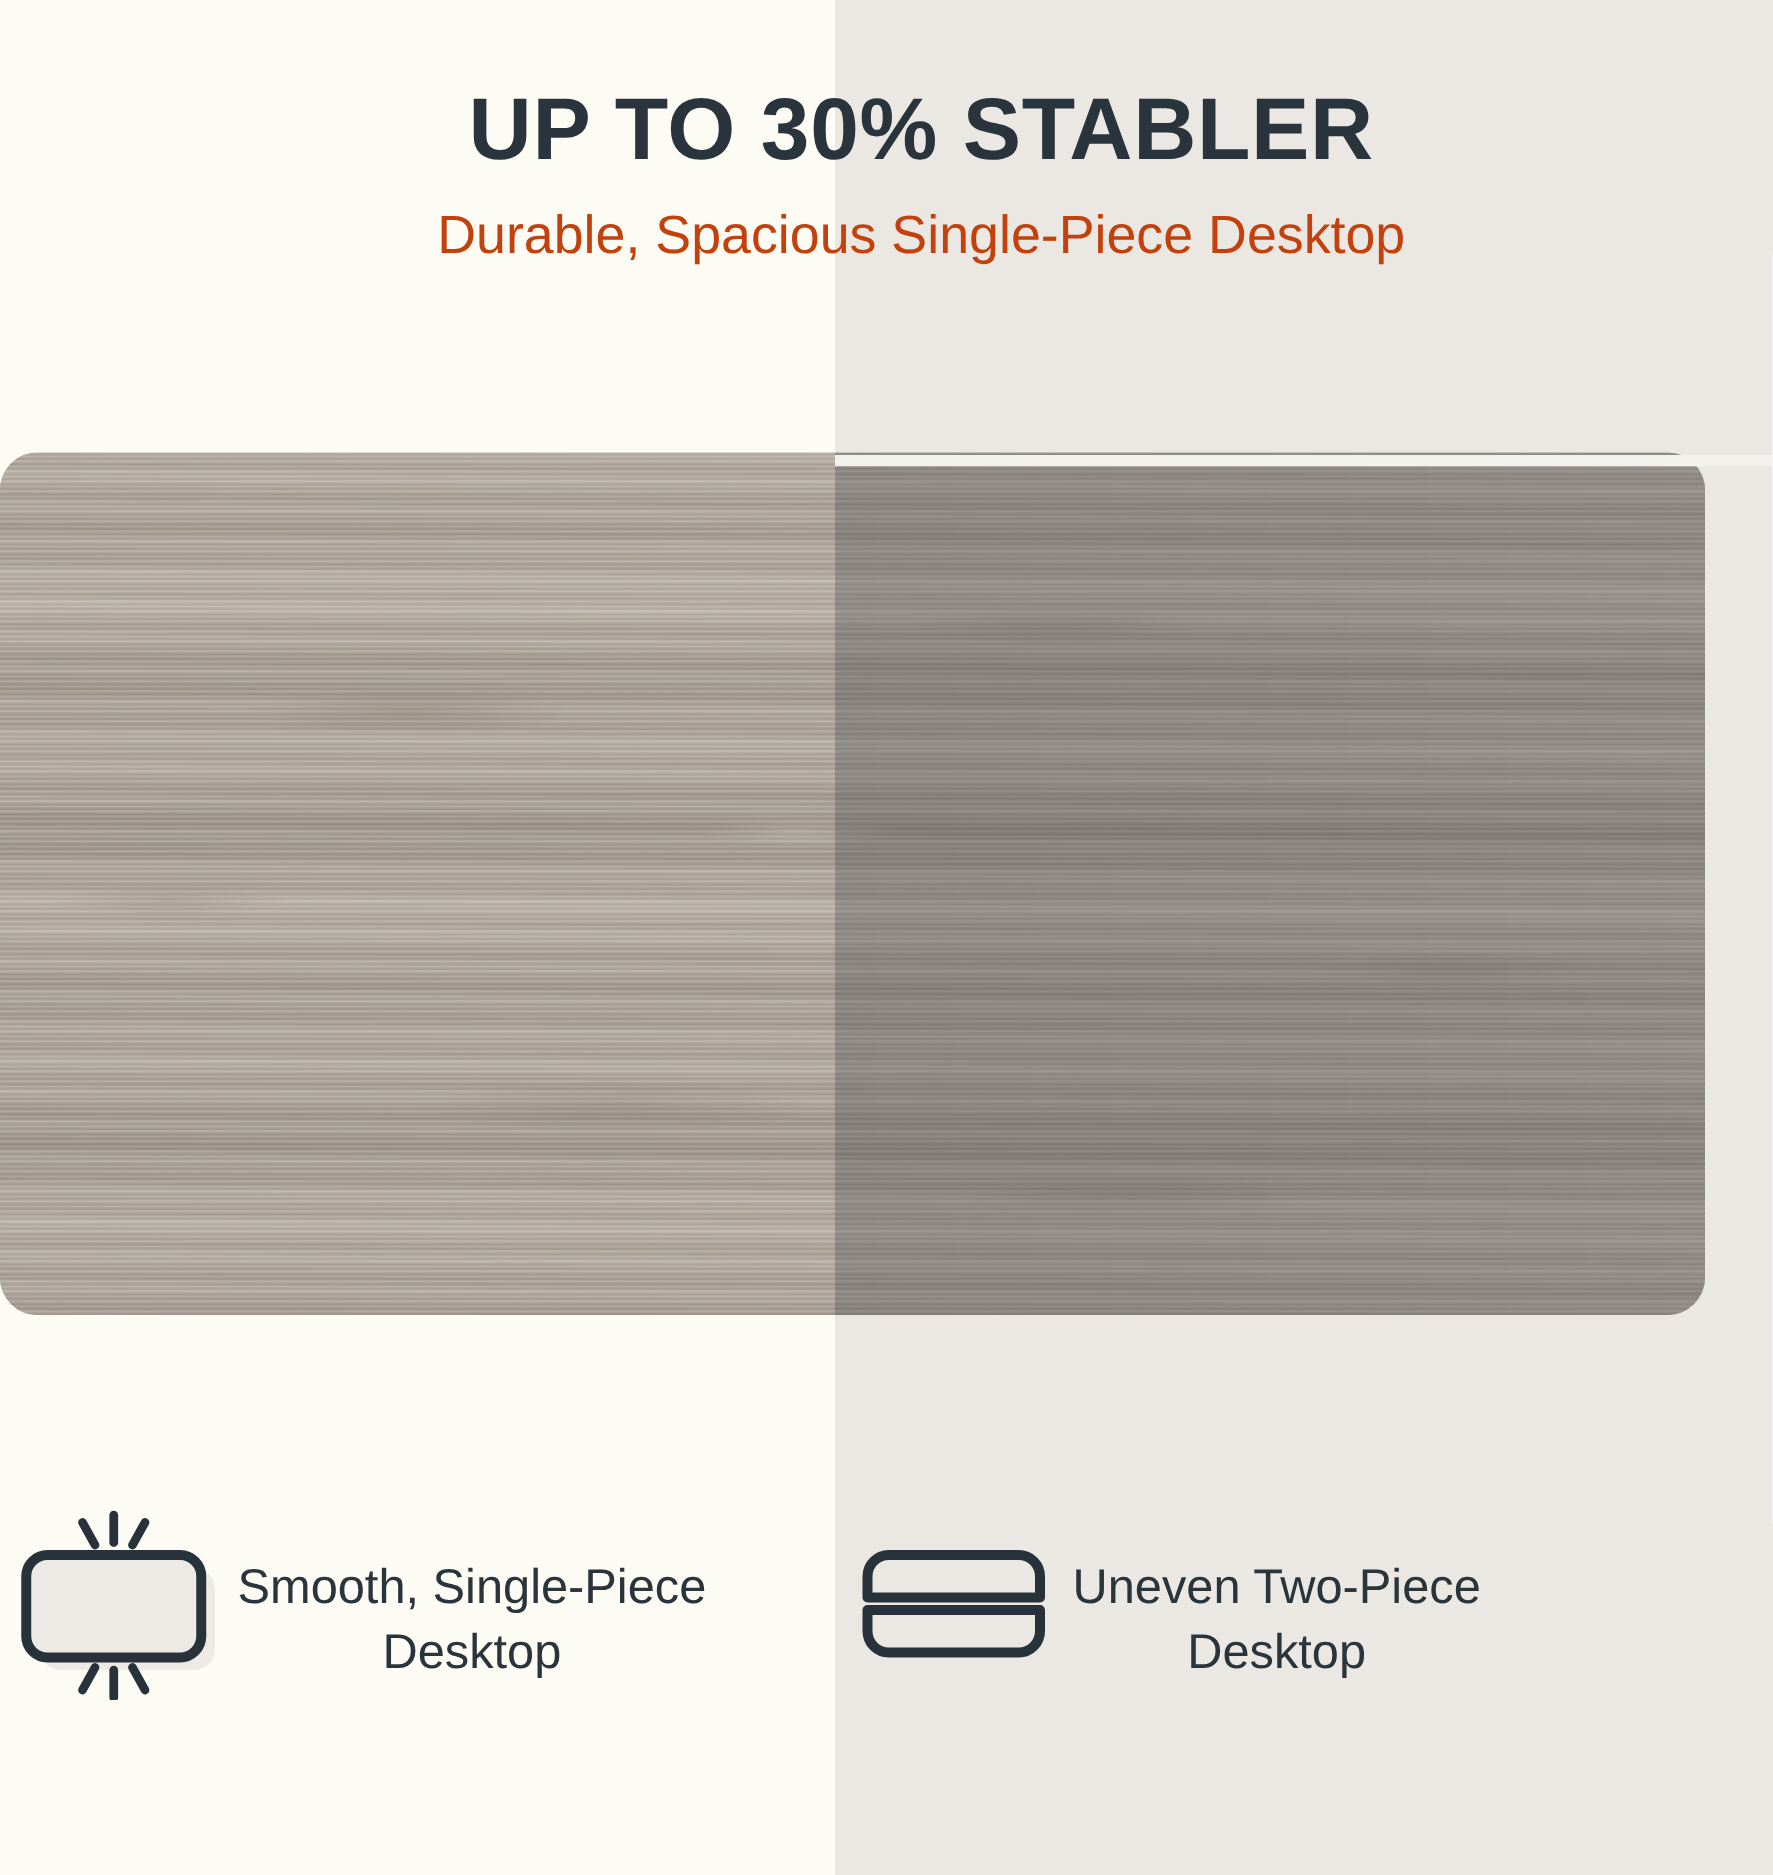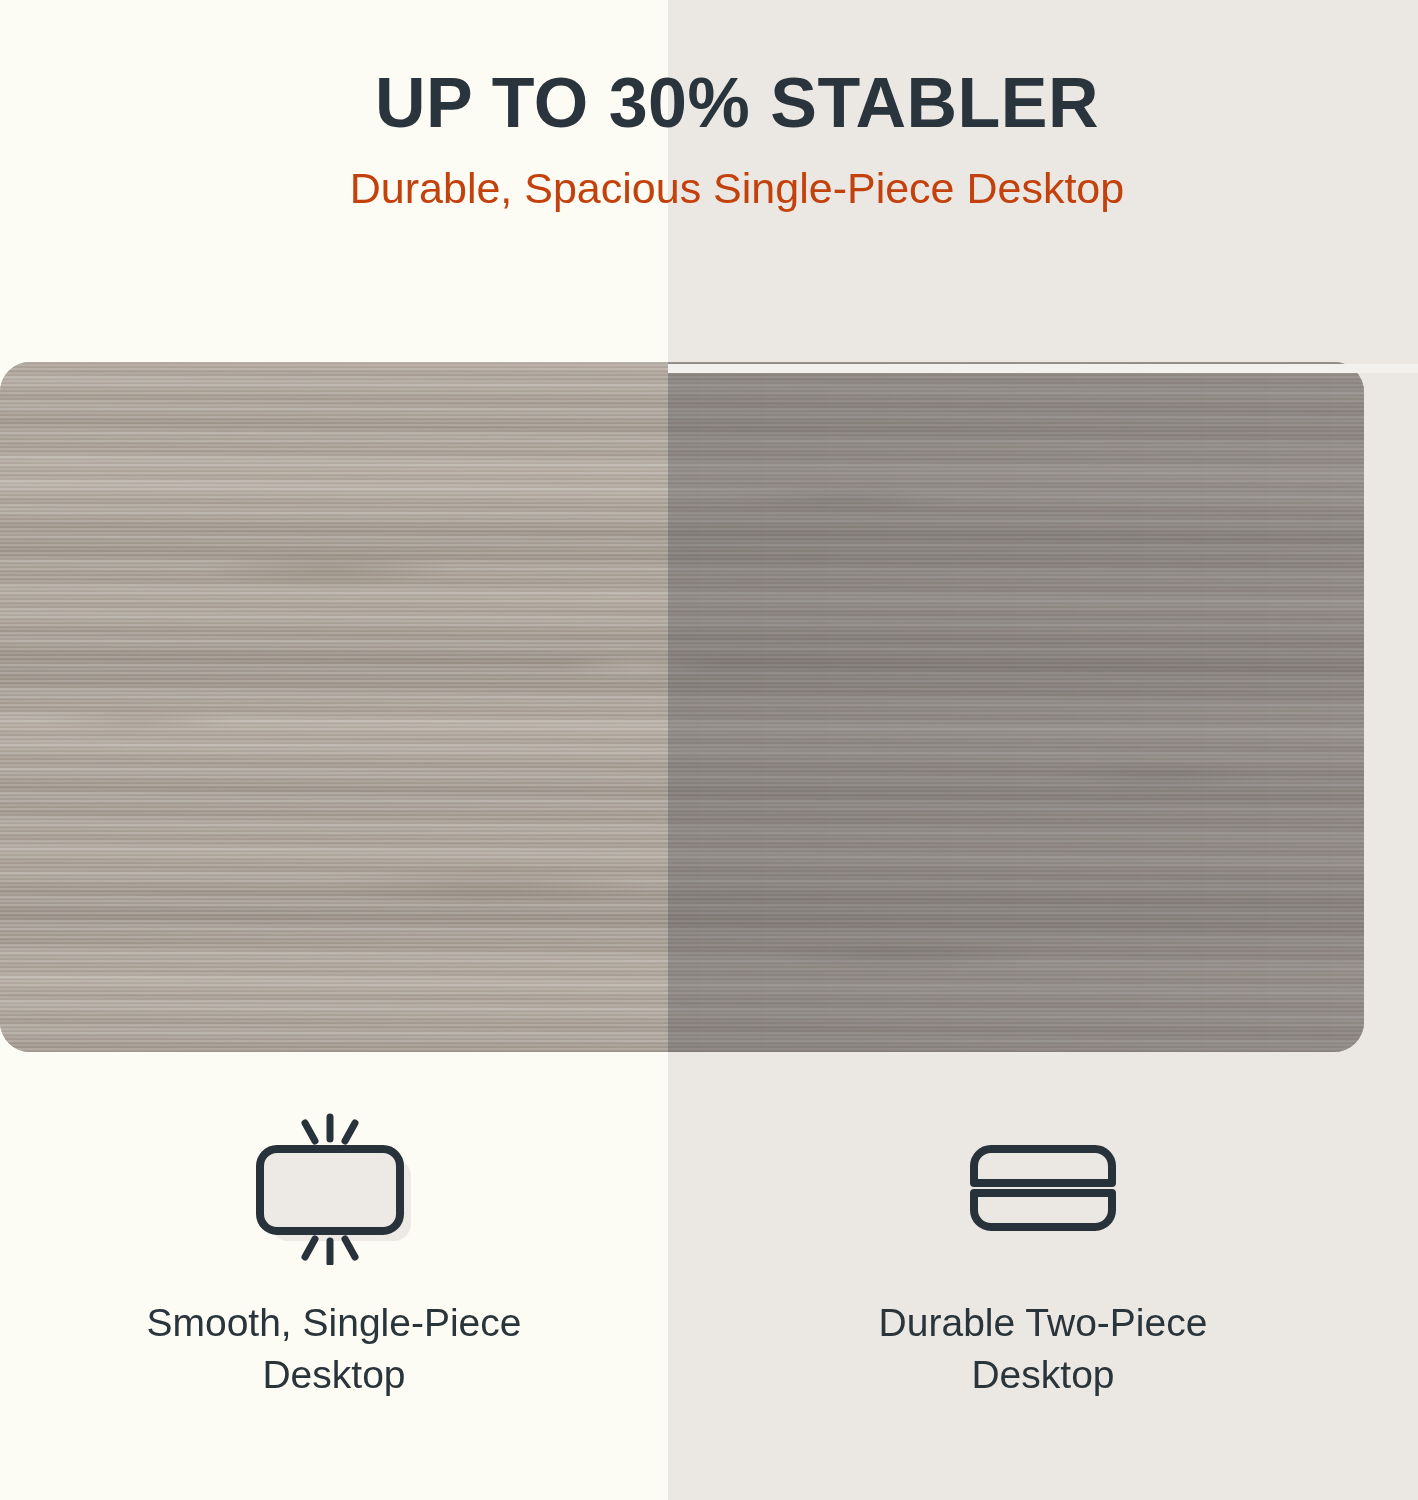--- a/index.html
+++ b/index.html
@@ -167,25 +167,25 @@
   .compare-row {
     position: absolute;
     left: 0;
     top: 1090px;
     width: 1418px;
     height: 380px;
     z-index: 6;
   }
   .compare-col {
     position: absolute;
-    top: 15px;
+    top: 0;
     width: 668px;
     height: 380px;
     display: flex;
-    flex-direction: column;
+    flex-direction: row;
     align-items: center;
   }
   .compare-col.left  { left: 0px; }
   .compare-col.right { left: 668px; width: 750px; }
 
   .icon-wrap {
     position: relative;
     width: 190px;
     height: 160px;
   }
@@ -253,19 +253,19 @@
     <div class="compare-col right">
       <div class="icon-wrap">
         <svg width="190" height="160" viewBox="0 0 190 160">
 
           <path d="M 26 78 L 26 61 A 17 17 0 0 1 43 44 L 147 44 A 17 17 0 0 1 164 61 L 164 78 Z" fill="none" stroke="#28323A" stroke-width="8" stroke-linejoin="round"></path>
 
           <path d="M 26 88 L 164 88 L 164 105 A 17 17 0 0 1 147 122 L 43 122 A 17 17 0 0 1 26 105 Z" fill="none" stroke="#28323A" stroke-width="8" stroke-linejoin="round"></path>
         </svg>
       </div>
       <p class="caption">
-        <span>Durable Two-Piece</span><br>
+        <span>Uneven Two-Piece</span><br>
         <span>Desktop</span>
       </p>
     </div>
 
   </div>
 </div>
 
 </body></html>

